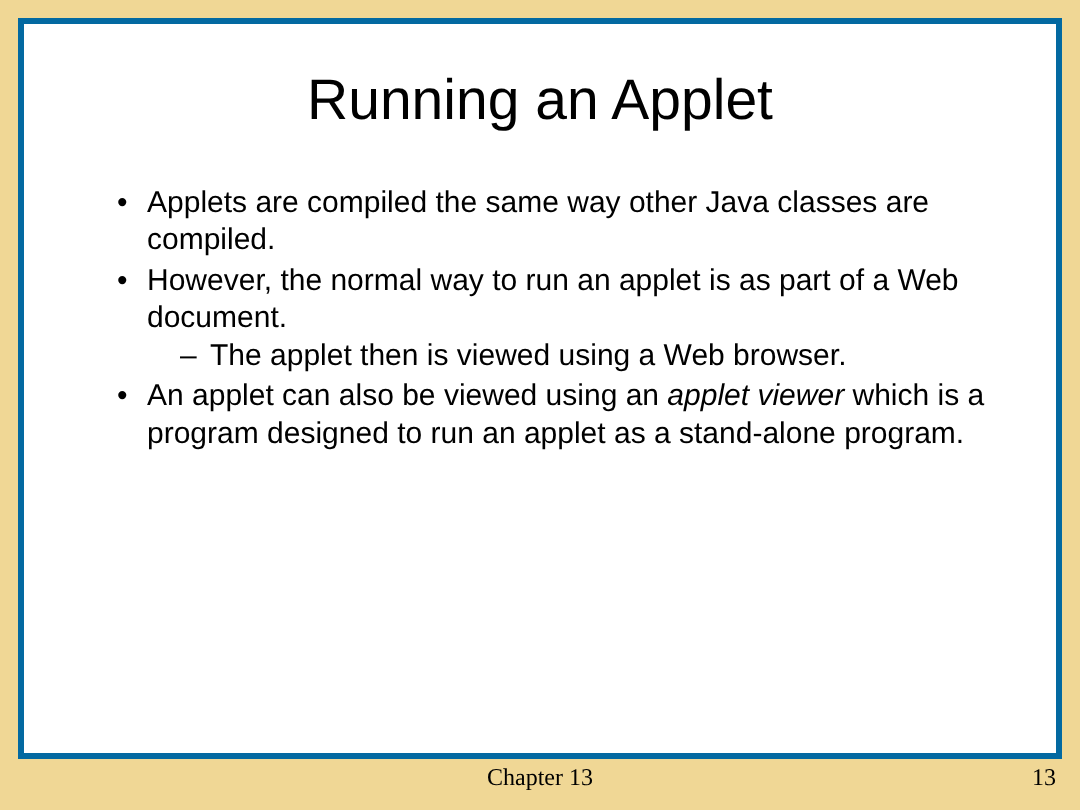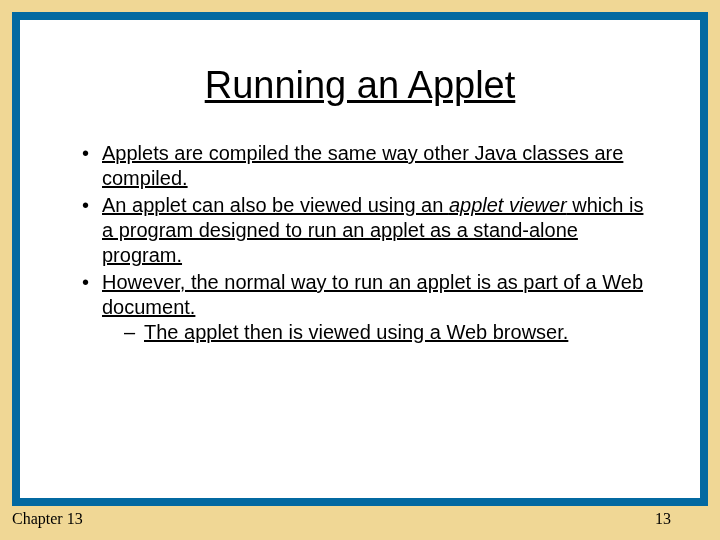--- a/index.html
+++ b/index.html
@@ -9,24 +9,23 @@
     font-family: Arial, Helvetica, sans-serif;
     color: #000;
     position: relative;
   }
   .slide-frame {
     position: absolute;
     top: 12px;
     left: 12px;
     right: 12px;
     bottom: 34px;
-    border: 8px solid #0369a1;
+    border: 4px solid #0369a1;
     background: #fff;
-    padding: 44px 40px 20px 40px;
-    text-decoration: underline;
+    padding: 30px 40px 20px 40px;
   }
   .title {
     font-size: 38px;
     text-align: center;
     font-weight: 400;
     margin-bottom: 34px;
   }
   .body-text {
     font-size: 20px;
     line-height: 1.25;
@@ -67,42 +66,43 @@
     right: 12px;
     bottom: 6px;
     height: 24px;
     font-family: "Times New Roman", Times, serif;
     font-size: 16px;
     color: #000;
   }
   .footer-center {
     position: absolute;
     left: 0; right: 0;
+    text-align: center;
   }
   .footer-right {
     position: absolute;
-    right: 37px;
+    right: 4px;
     font-family: Liberation Serif, serif;
   }
 </style>
 </head>
 <body>
 
 <div class="slide-frame">
   <h1 class="title">Running an Applet</h1>
   <div class="body-text">
     <ul class="outer">
       <li><span>Applets are compiled the same way other Java classes are compiled.</span></li>
-      <li><span>An applet can also be viewed using an </span><span class="italic">applet viewer</span><span> which is a program designed to run an applet as a stand-alone program.</span></li>
       <li>
         <span>However, the normal way to run an applet is as part of a Web document.</span>
         <ul class="inner">
           <li><span>The applet then is viewed using a Web browser.</span></li>
         </ul>
       </li>
+      <li><span>An applet can also be viewed using an </span><span class="italic">applet viewer</span><span> which is a program designed to run an applet as a stand-alone program.</span></li>
     </ul>
   </div>
 </div>
 
 <div class="footer">
   <div class="footer-center">Chapter 13</div>
   <div class="footer-right">13</div>
 </div>
 
 </body></html>

